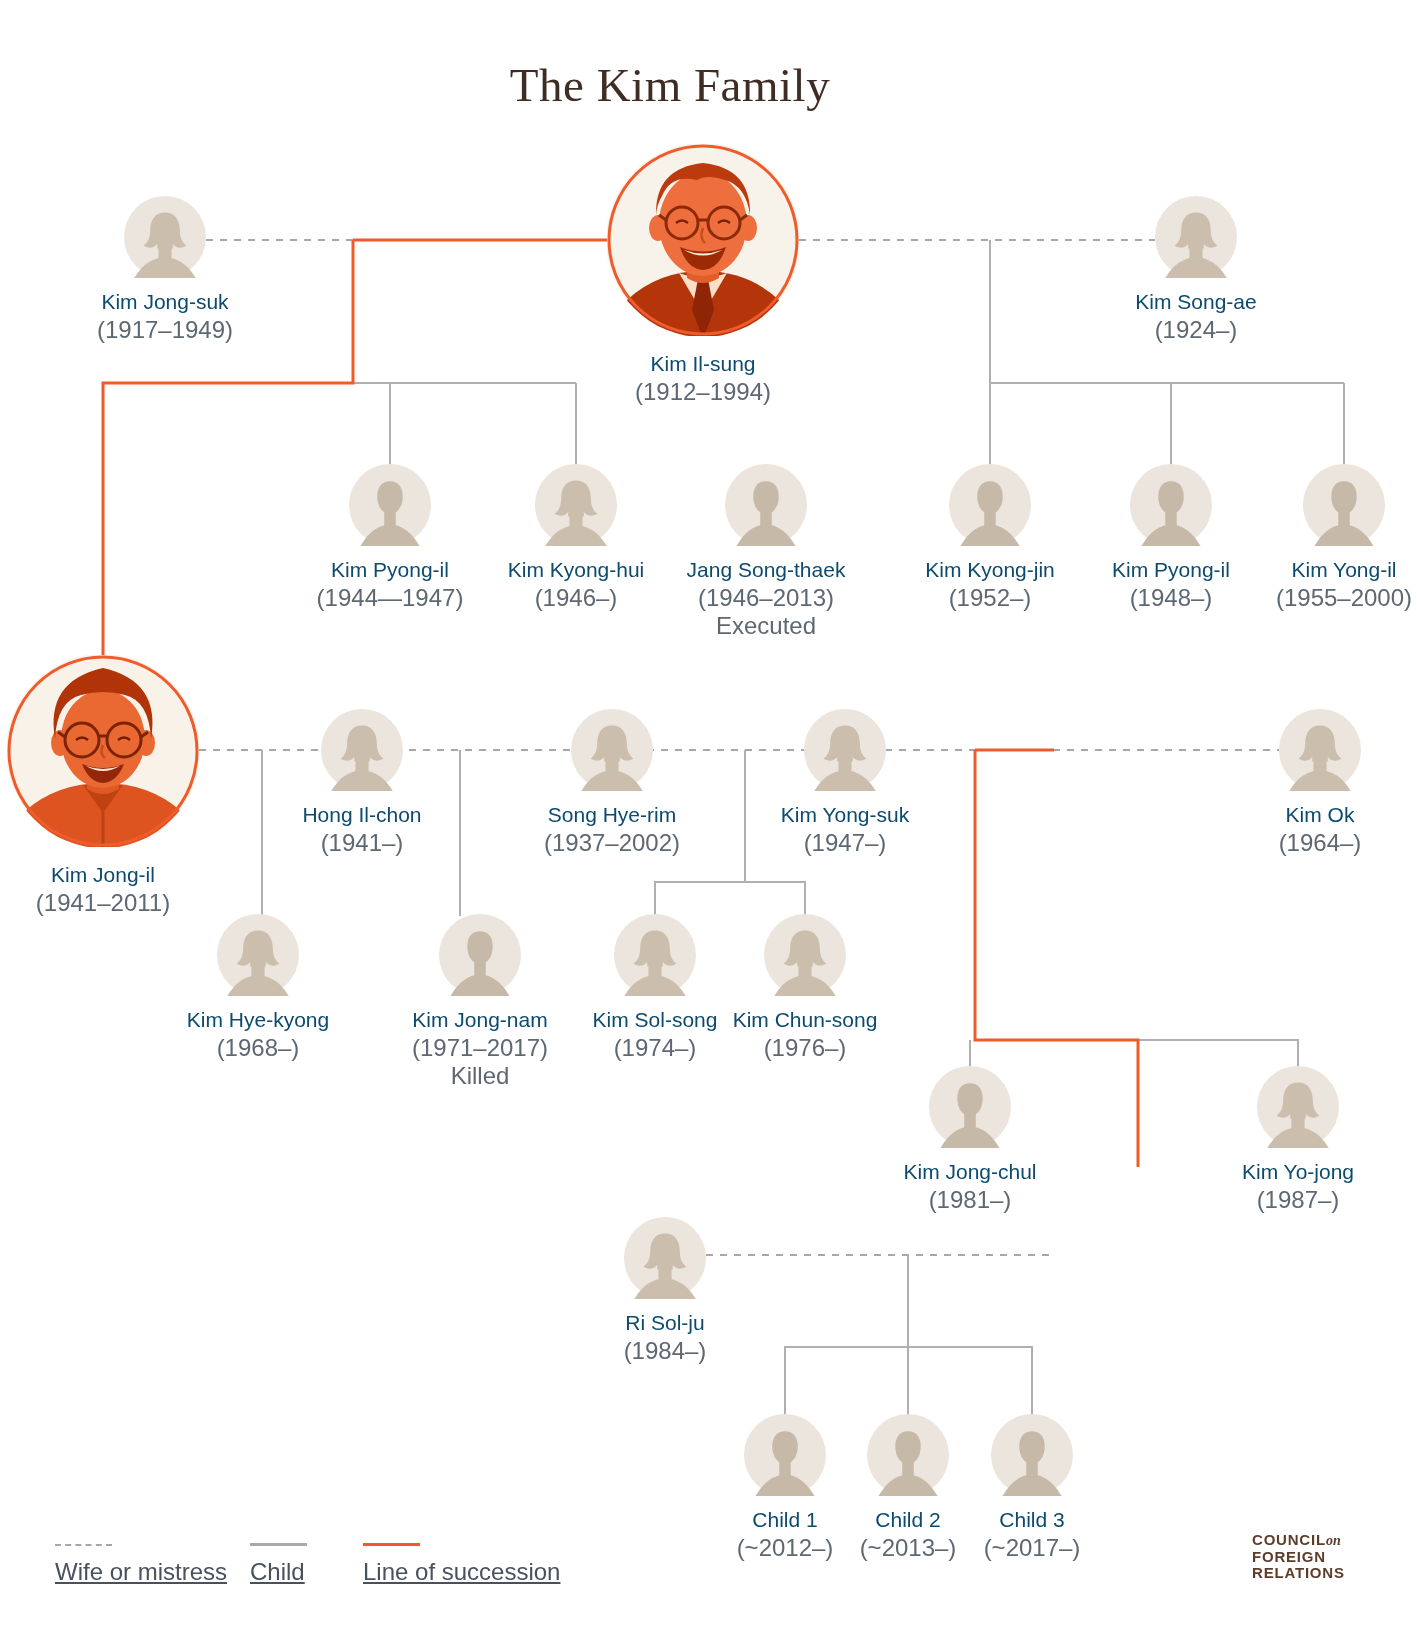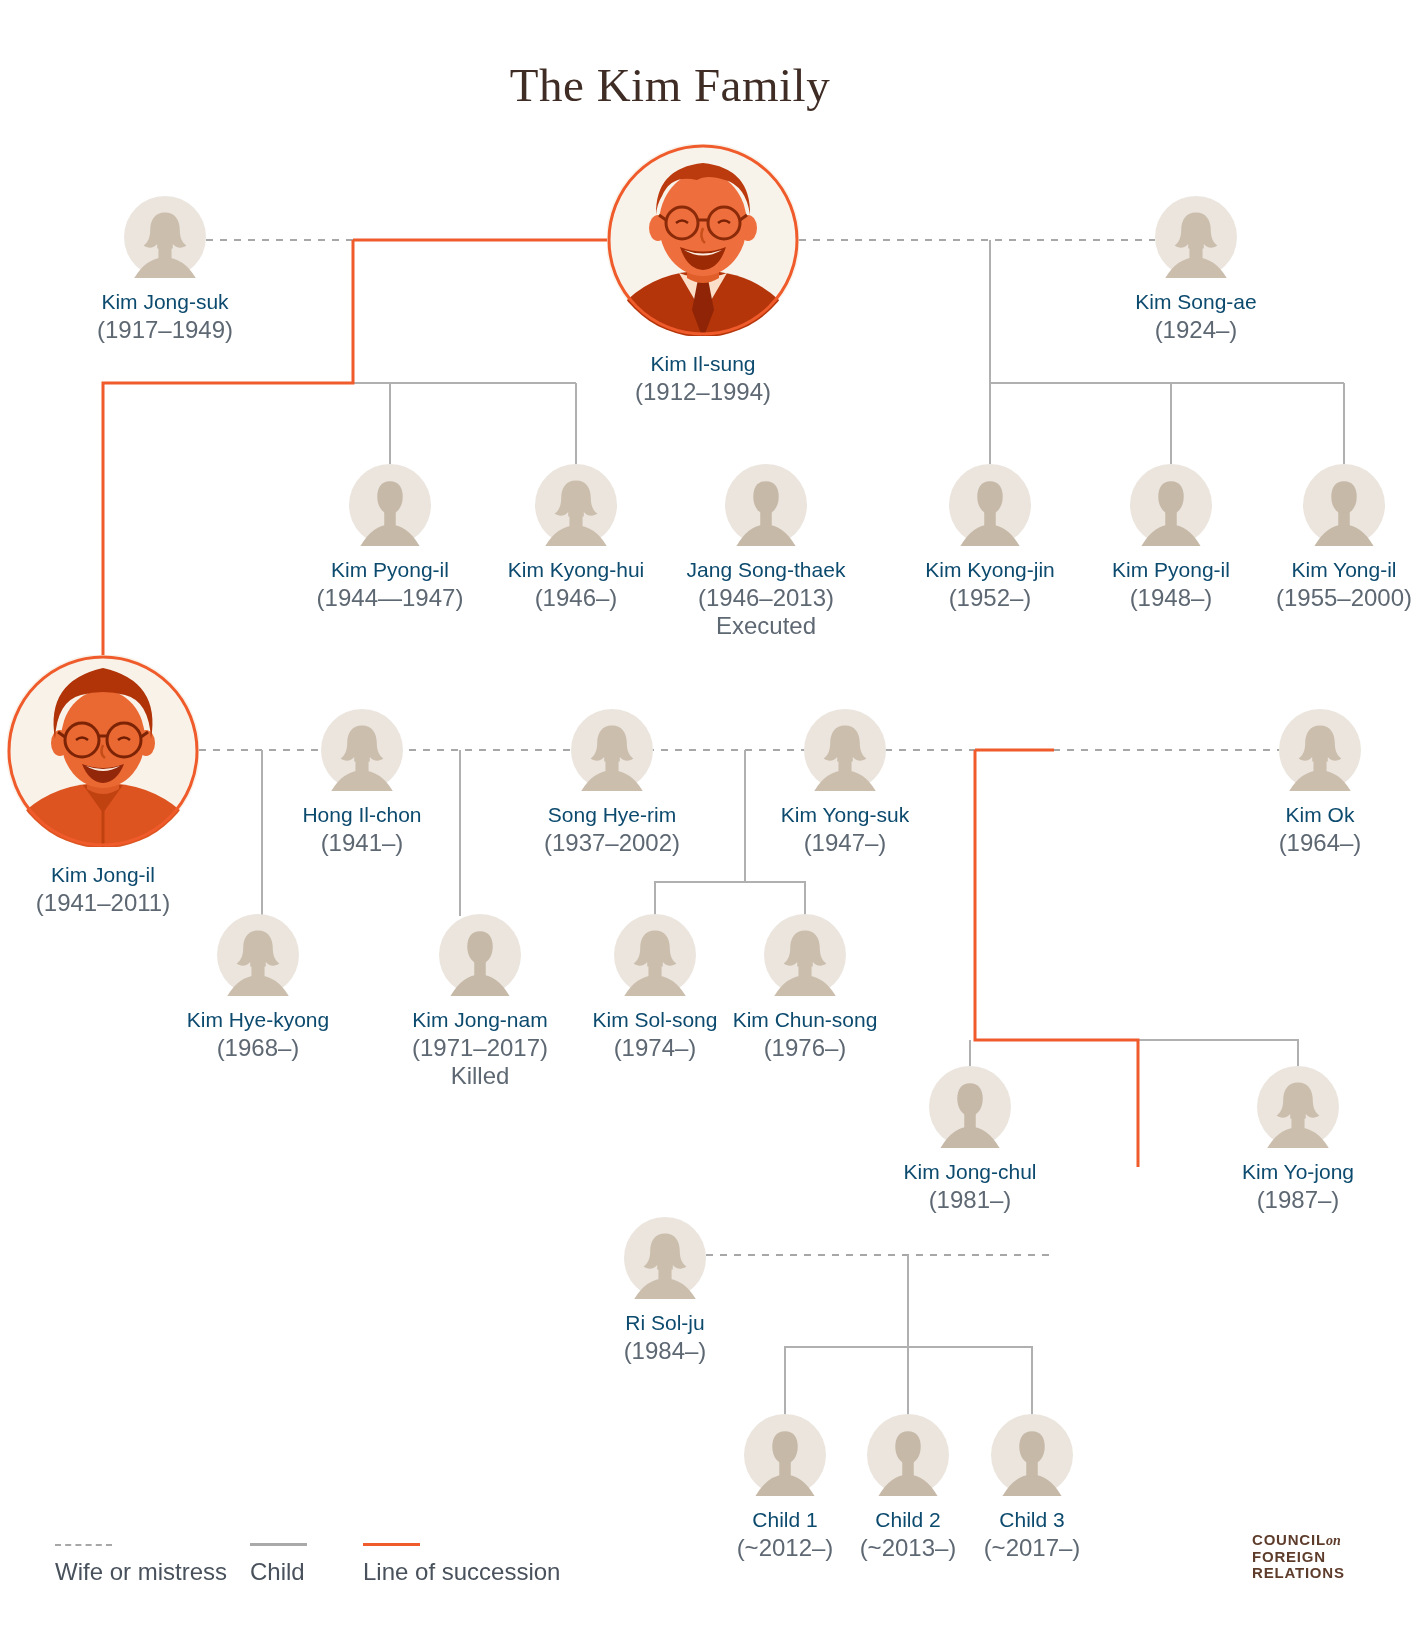--- a/index.html
+++ b/index.html
@@ -21,21 +21,21 @@
   }
   .pdates,.pnote{
     font-size:24px;line-height:28px;color:#5e6873;white-space:nowrap;
   }
   .photo-node .pname{margin-top:13px;}
   
   .leg-sample{position:absolute;width:57px;height:0;}
   .leg-dashed{border-top:2px dashed #a7a7a7;}
   .leg-solid{border-top:3px solid #a9a9a9;}
   .leg-orange{border-top:3px solid #f05b2b;}
-  .leg-label{position:absolute;font-size:24px;color:#49525c;white-space:nowrap;}
+  .leg-label{position:absolute;font-size:24px;color:#49525c;white-space:nowrap;text-decoration:underline;}
   
   #cfr-logo{
     position:absolute;left:1252px;top:1532px;width:150px;
     color:#5e3c2b;font-weight:700;font-size:15px;line-height:16px;letter-spacing:.8px;
   }
   #cfr-logo .on{
     font-family:"Liberation Serif","DejaVu Serif",serif;
     font-style:italic;font-weight:700;letter-spacing:0;font-size:14px;
   }
 </style>

